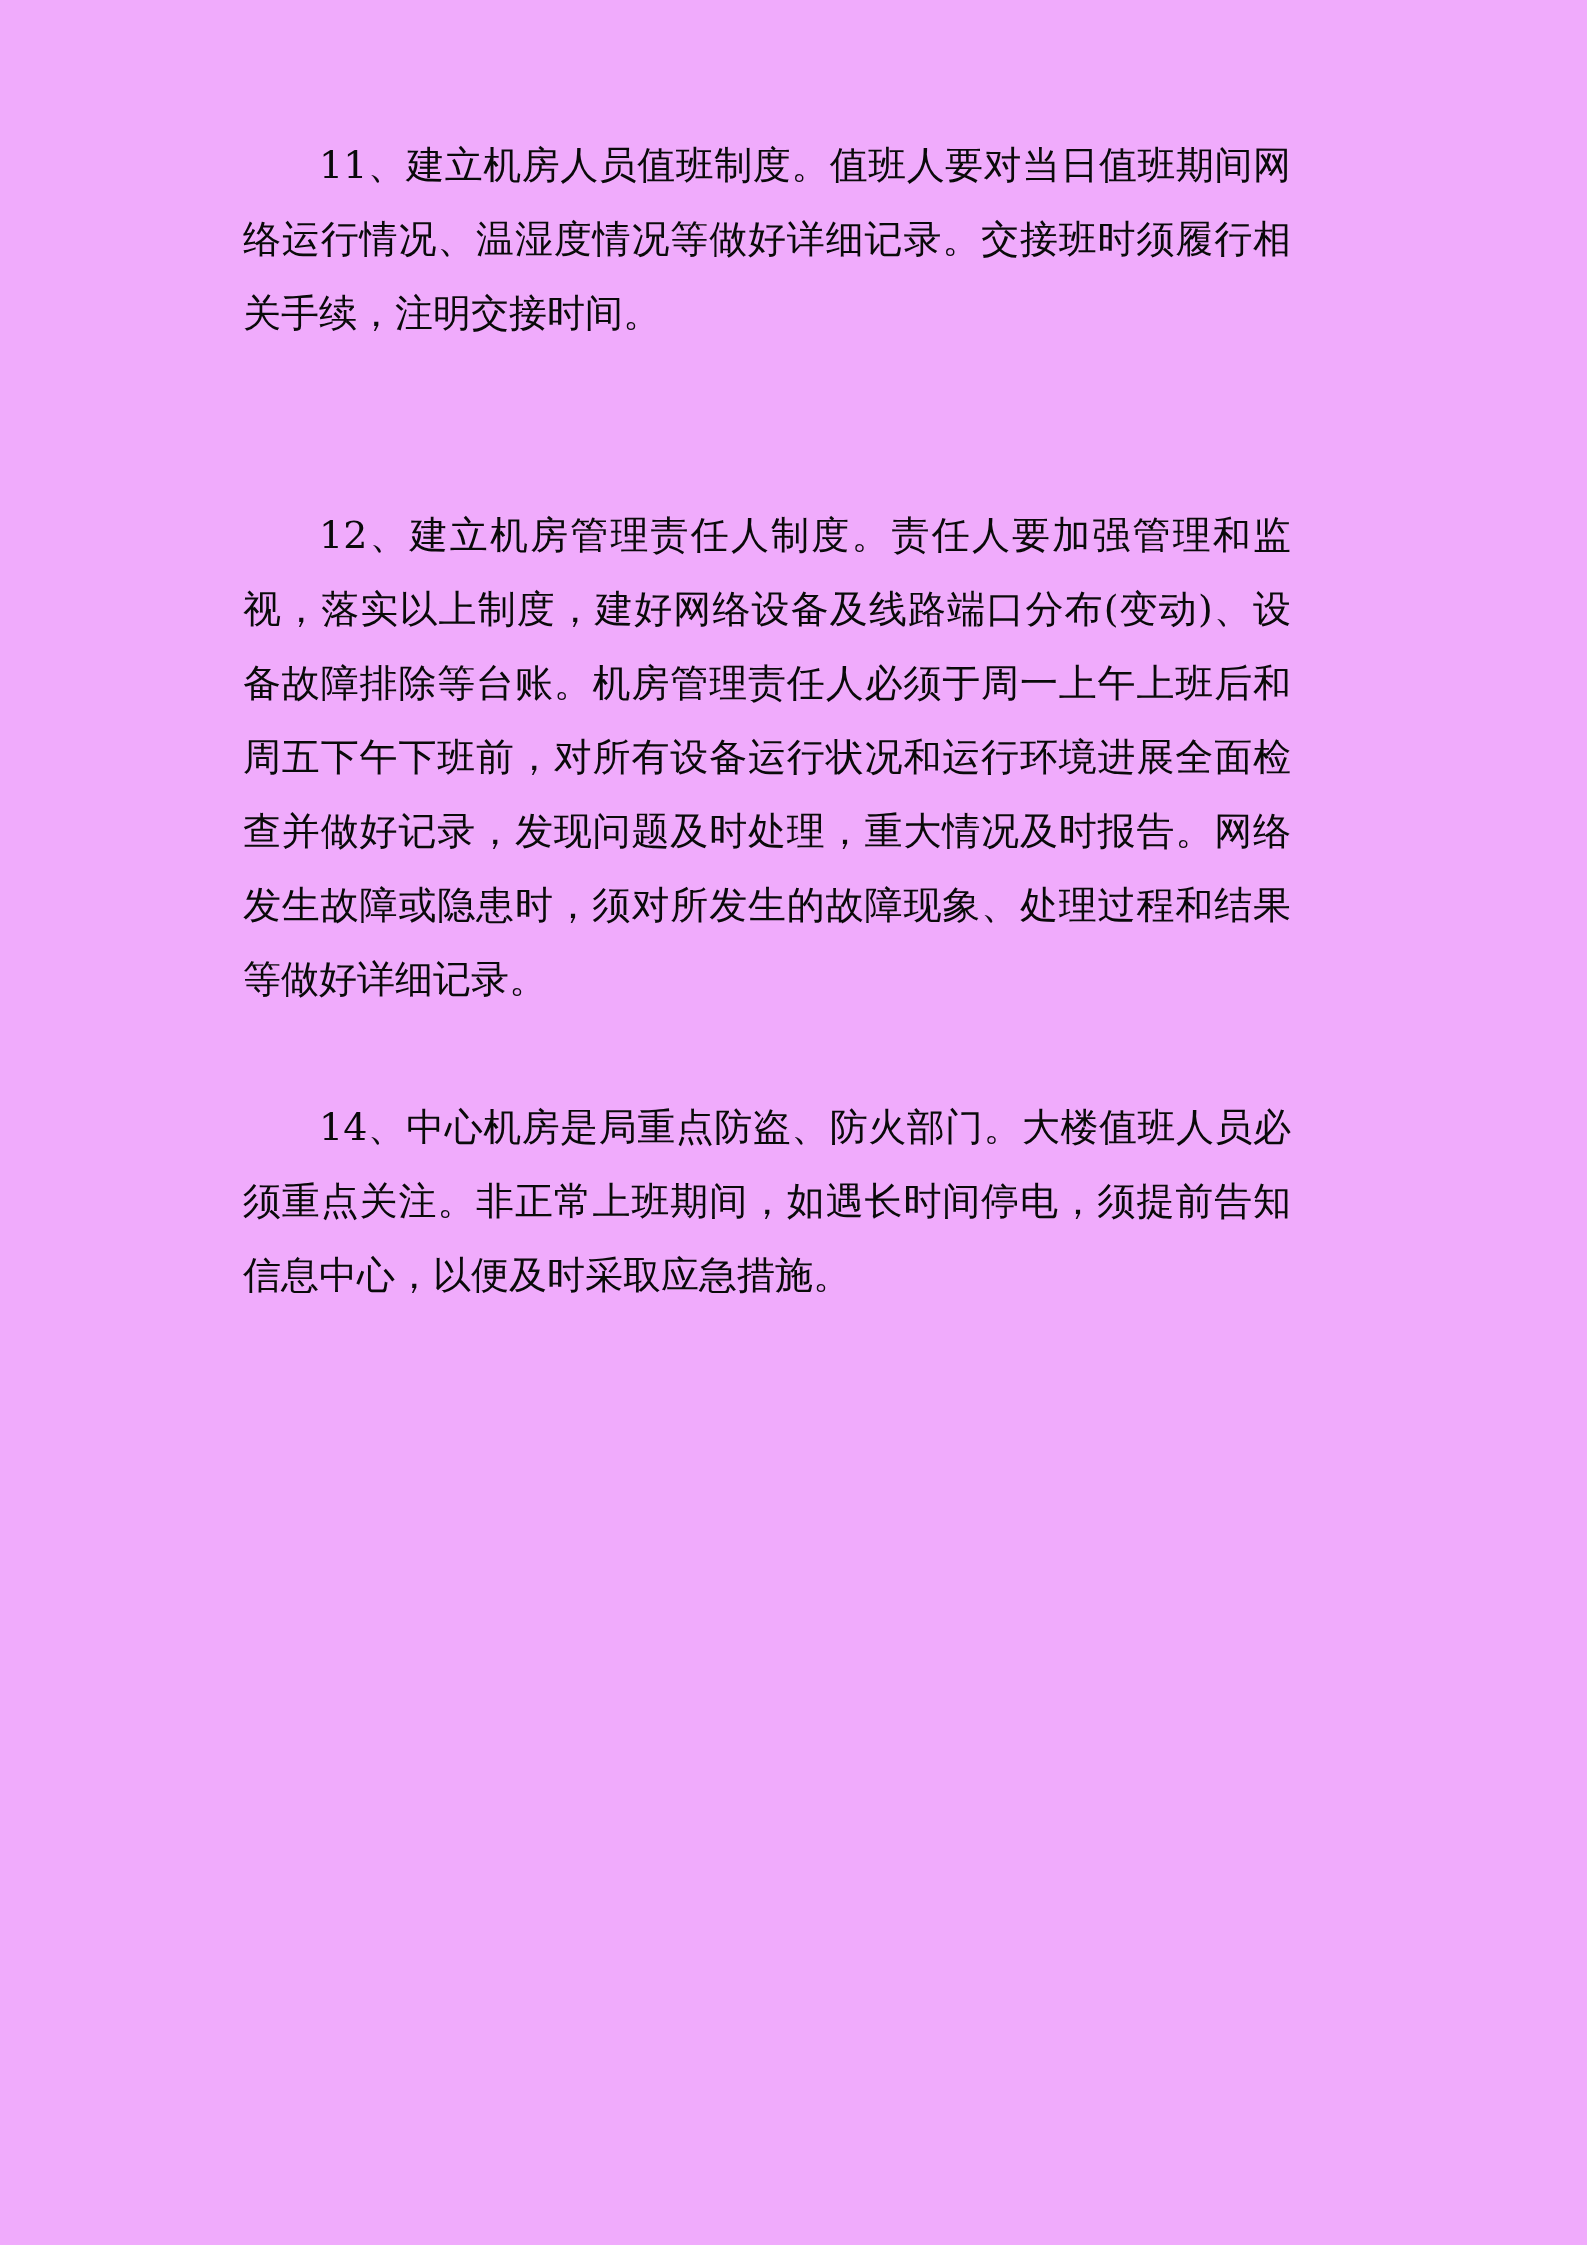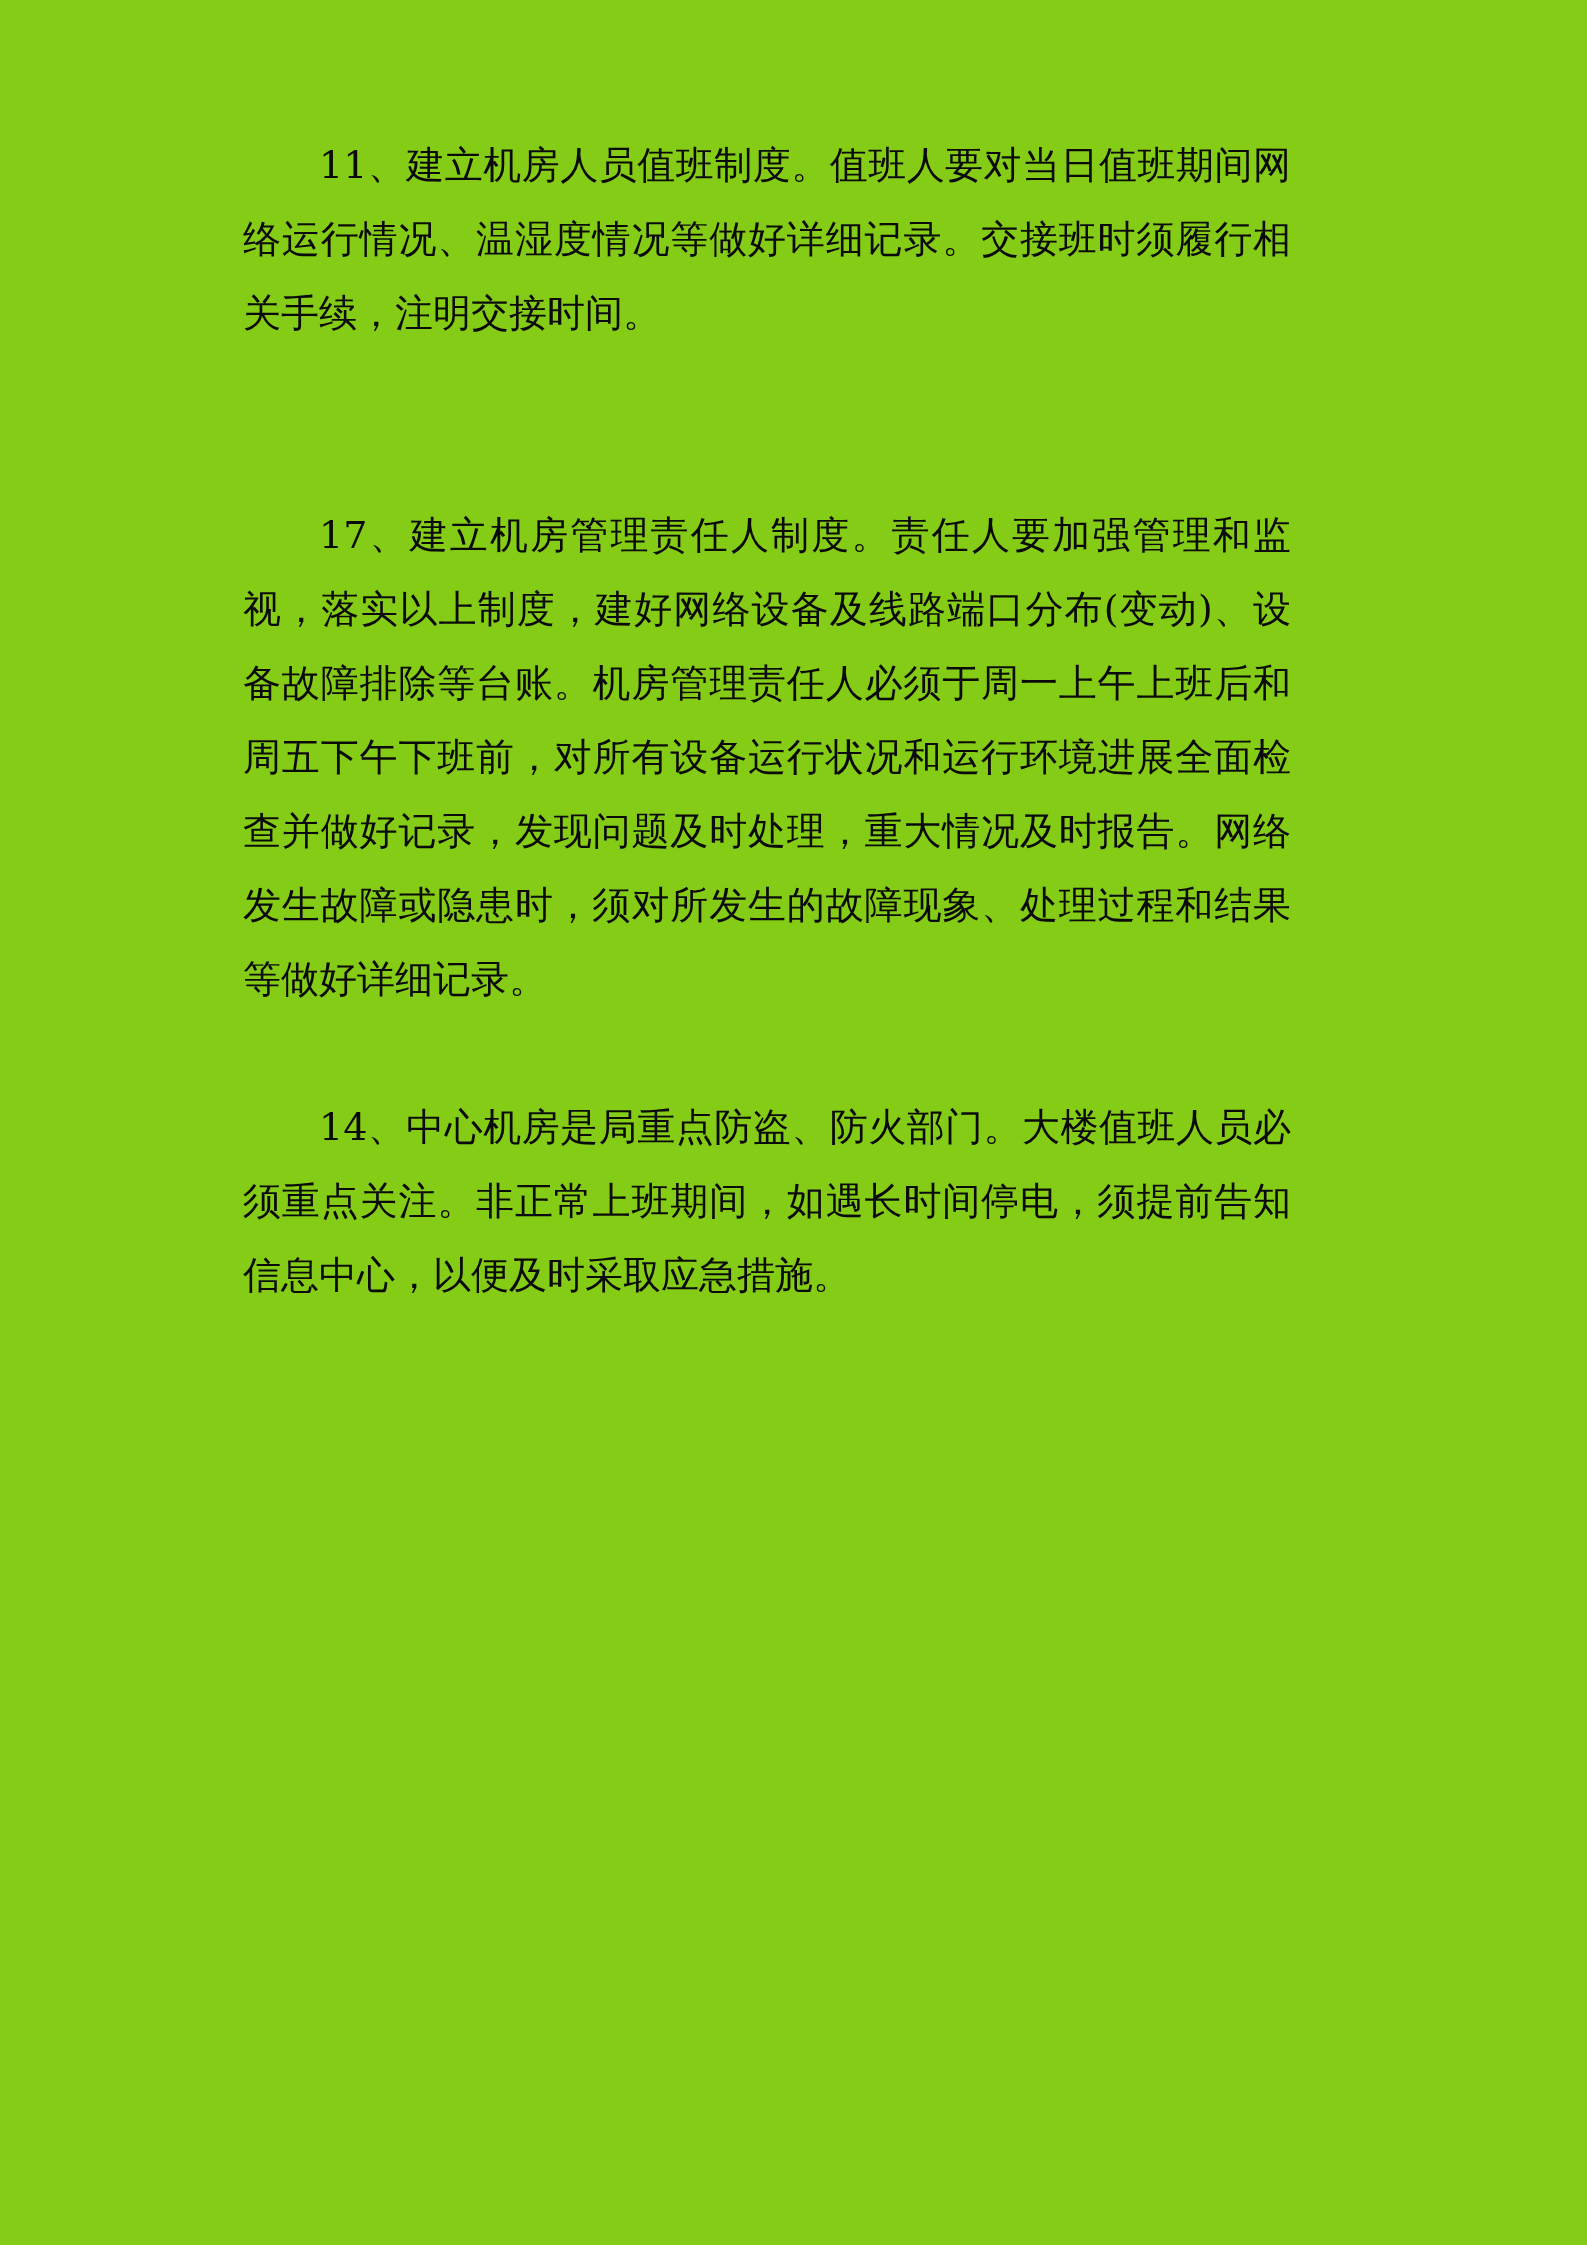--- a/index.html
+++ b/index.html
@@ -12,21 +12,21 @@
     height: 2245px;
     font-family: "DejaVu Serif", "Liberation Serif", serif;
     color: #000000;
     -webkit-font-smoothing: none;
   }
 
   .page {
     position: relative;
     width: 1587px;
     height: 2245px;
-    background: #84cc16;
+    background: #f0abfc;
     box-sizing: border-box;
     overflow: hidden;
   }
 
   .doc-body {
     position: absolute;
     left: 243px;
     top: 128px;
     width: 1048px;
   }
@@ -59,21 +59,21 @@
 <div class="page">
   <div class="doc-body">
 
     <p class="para">11、建立机房人员值班制度。值班人要对当日值班期间网络运行情况、温湿度情况等做好详细记录。交接班时须履行相关手续，注明交接时间。</p>
 
     <div class="para-gap"></div>
 
 
     <div class="para-gap"></div>
 
-    <p class="para">17、建立机房管理责任人制度。责任人要加强管理和监视，落实以上制度，建好网络设备及线路端口分布(变动)、设备故障排除等台账。机房管理责任人必须于周一上午上班后和周五下午下班前，对所有设备运行状况和运行环境进展全面检查并做好记录，发现问题及时处理，重大情况及时报告。网络发生故障或隐患时，须对所发生的故障现象、处理过程和结果等做好详细记录。</p>
+    <p class="para">12、建立机房管理责任人制度。责任人要加强管理和监视，落实以上制度，建好网络设备及线路端口分布(变动)、设备故障排除等台账。机房管理责任人必须于周一上午上班后和周五下午下班前，对所有设备运行状况和运行环境进展全面检查并做好记录，发现问题及时处理，重大情况及时报告。网络发生故障或隐患时，须对所发生的故障现象、处理过程和结果等做好详细记录。</p>
 
     <div class="para-gap"></div>
 
     <p class="para">14、中心机房是局重点防盗、防火部门。大楼值班人员必须重点关注。非正常上班期间，如遇长时间停电，须提前告知信息中心，以便及时采取应急措施。</p>
 
     <div class="para-gap-small"></div>
 
 
   </div>
 </div>

